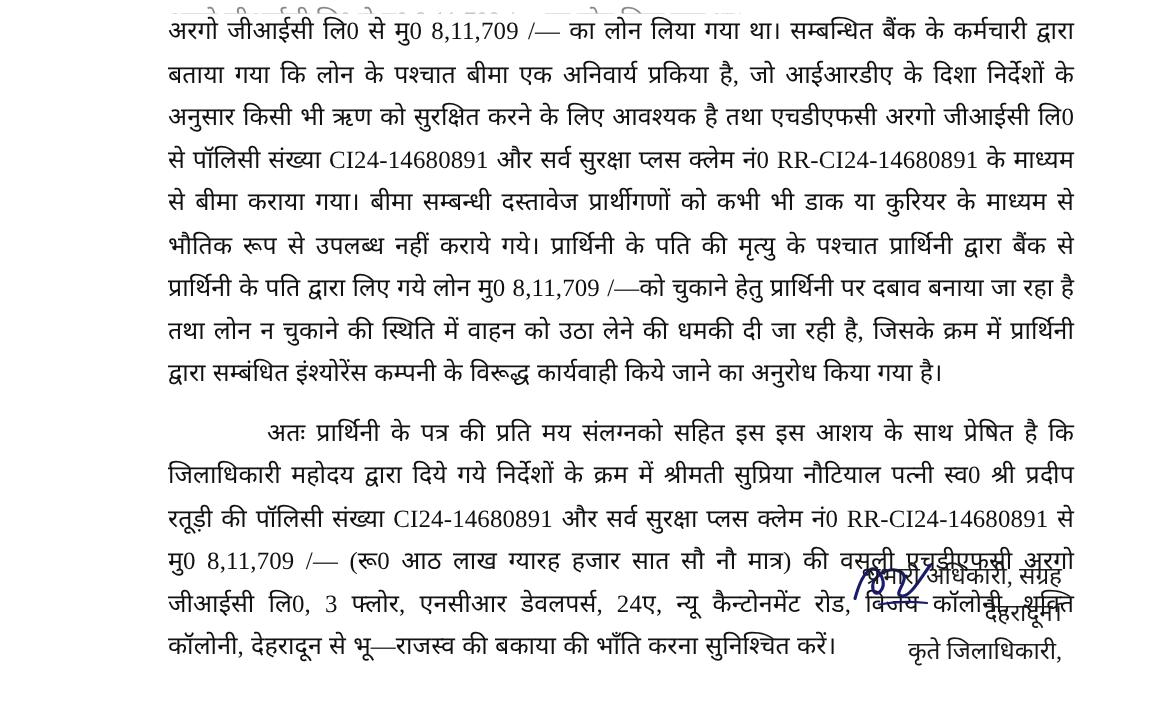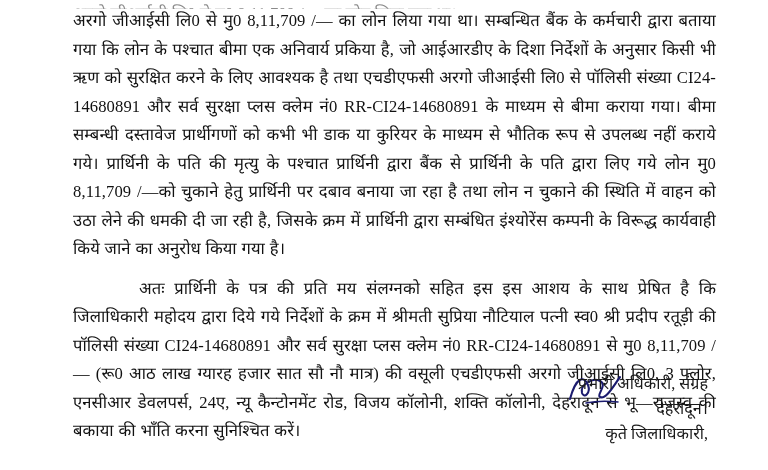--- a/index.html
+++ b/index.html
@@ -12,21 +12,21 @@
     background: #ffffff;
     font-family: "Liberation Serif", "DejaVu Serif", serif;
     color: #1a1a1a;
     overflow: hidden;
   }
   .page {
     position: relative;
     width: 768px;
     height: 451px;
     box-sizing: border-box;
-    padding: 0 52px 0 73px;
+    padding: 0 52px 0 112px;
     overflow: hidden;
   }
   .scan-top-fade {
     position: absolute;
     top: 0;
     left: 0;
     right: 0;
     height: 6px;
     background: linear-gradient(to bottom, rgba(255,255,255,1), rgba(255,255,255,0));
     pointer-events: none;

